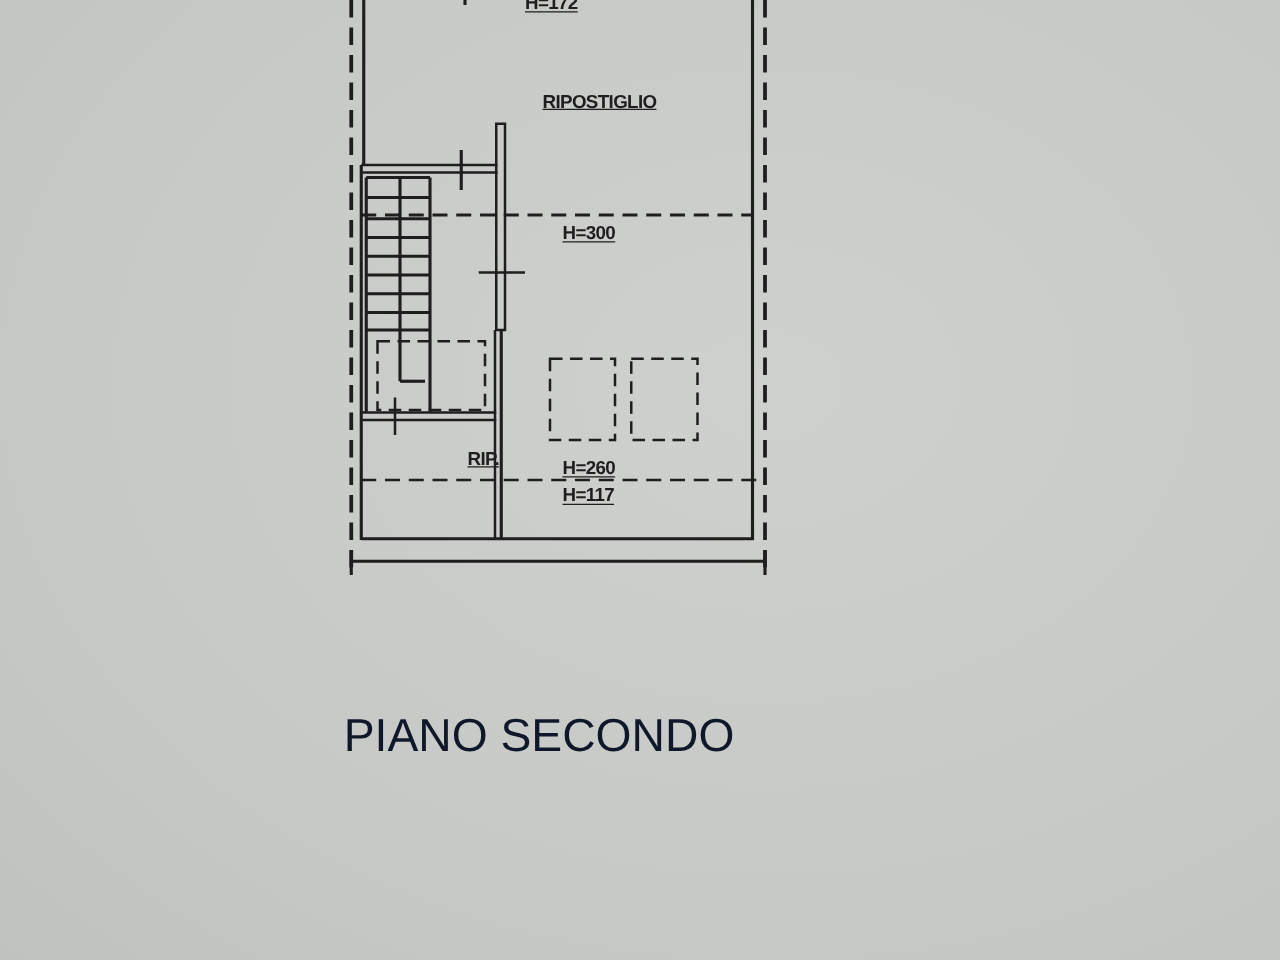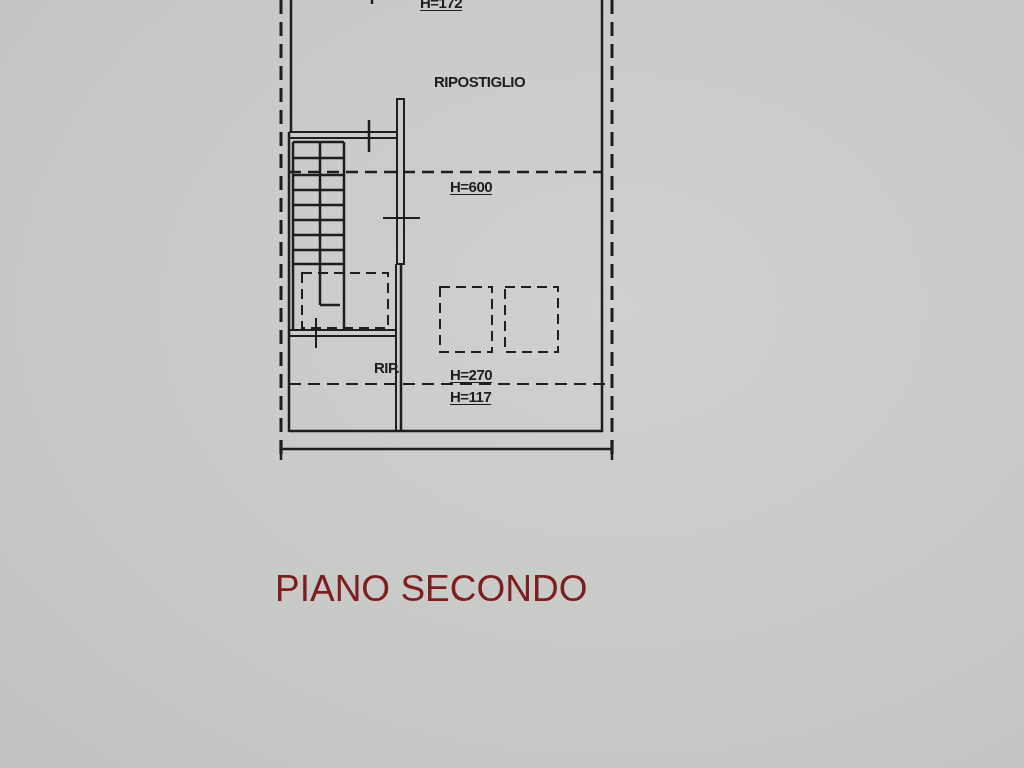--- a/index.html
+++ b/index.html
@@ -21,30 +21,31 @@
       top: 0;
       width: 1024px;
       height: 768px;
     }
     .label {
       position: absolute;
       color: #1e1e1e;
       font-weight: bold;
       white-space: nowrap;
       letter-spacing: -0.5px;
+      text-decoration: underline;
     }
     .room-label { font-size: 15px; }
     .height-label { font-size: 15px; text-decoration: underline; text-underline-offset: 2px; }
     .caption {
       position: absolute;
       left: 275px;
       top: 568px;
       font-size: 37px;
       font-weight: normal;
-      color: #7f1d1d;
+      color: #0f172a;
       letter-spacing: 0px;
       white-space: nowrap;
     }
   </style>
 </head>
 <body>
 
 <svg class="plan" viewBox="0 0 1024 768" xmlns="http://www.w3.org/2000/svg">
   <g stroke="#1e1e1e" fill="none" stroke-linecap="butt">
 
@@ -100,18 +101,18 @@
     <line x1="281" y1="449" x2="612" y2="449" stroke-width="2.5"></line>
     <line x1="281" y1="440" x2="281" y2="460" stroke-width="2.5"></line>
     <line x1="612" y1="440" x2="612" y2="460" stroke-width="2.5"></line>
 
     <line x1="372" y1="0" x2="372" y2="4" stroke-width="2.5"></line>
   </g>
 </svg>
 
 <span class="label height-label" style="left:420px; top:-6px;">H=172</span>
 <span class="label room-label" style="left:434px; top:73px;">RIPOSTIGLIO</span>
-<span class="label height-label" style="left:450px; top:178px;">H=600</span>
+<span class="label height-label" style="left:450px; top:178px;">H=300</span>
 <span class="label room-label" style="left:326px; top:359px;margin-left:48px;">RIP.</span>
-<span class="label height-label" style="left:450px; top:366px;">H=270</span>
+<span class="label height-label" style="left:450px; top:366px;">H=260</span>
 <span class="label height-label" style="left:450px; top:388px;">H=117</span>
 
 <div class="caption">PIANO SECONDO</div>
 
 </body></html>

